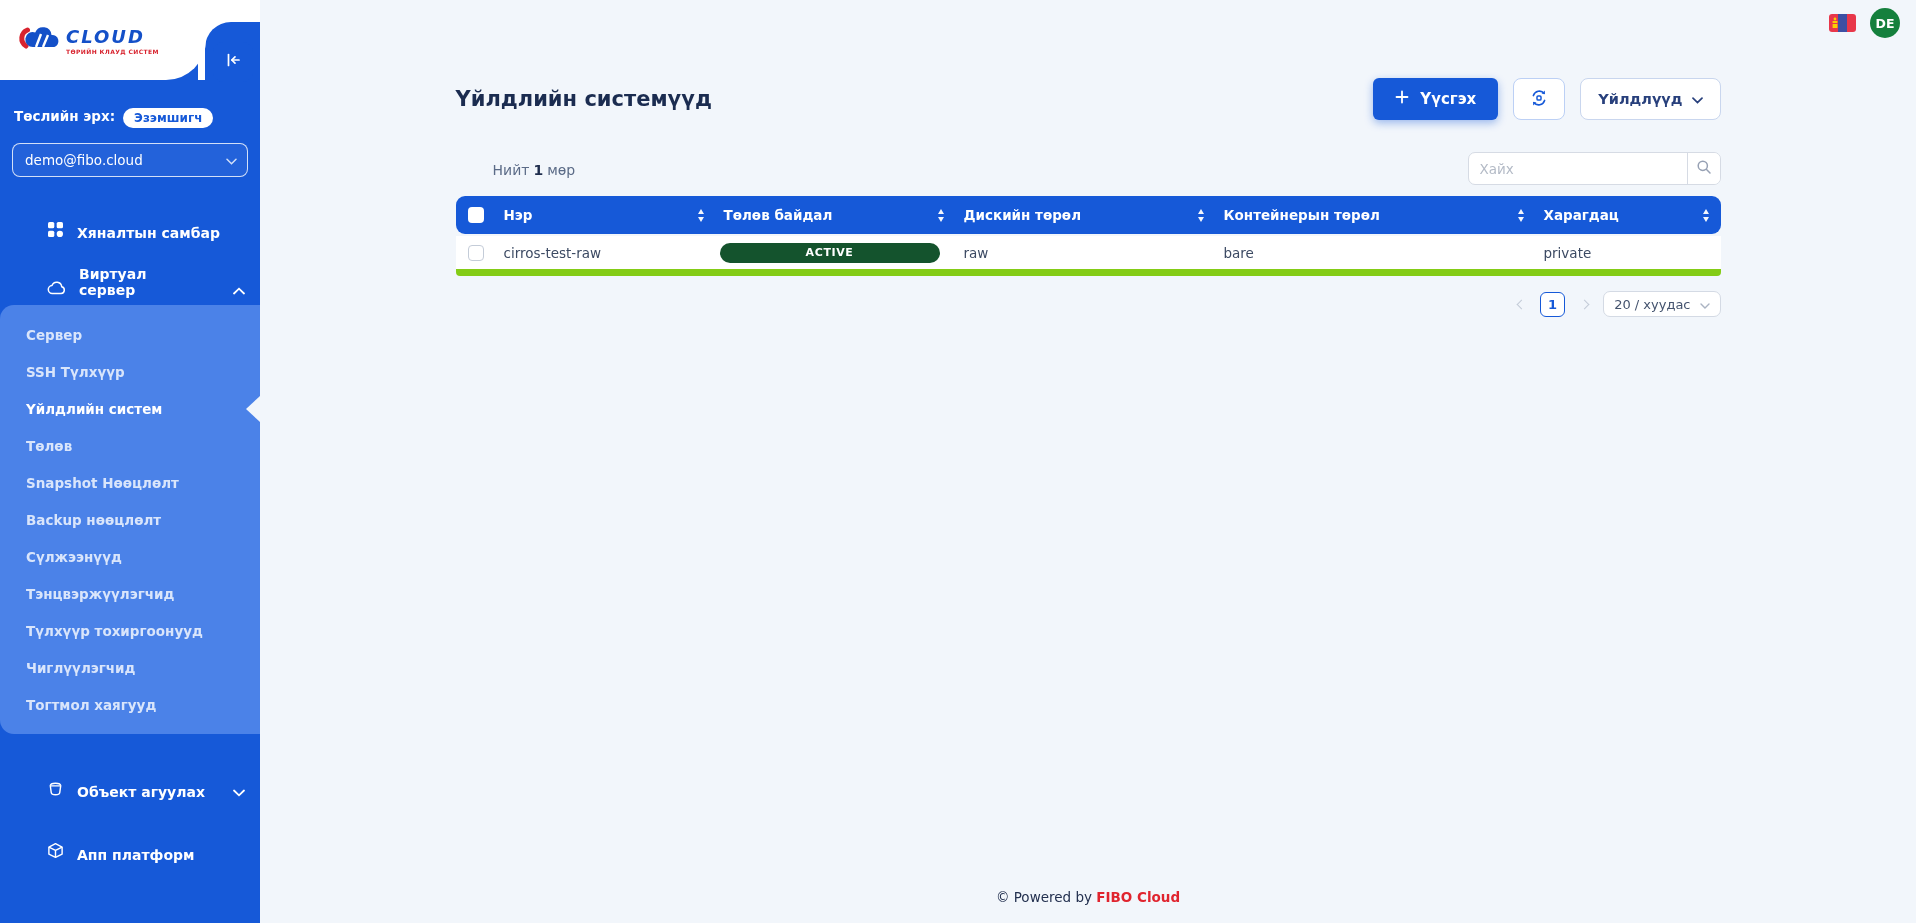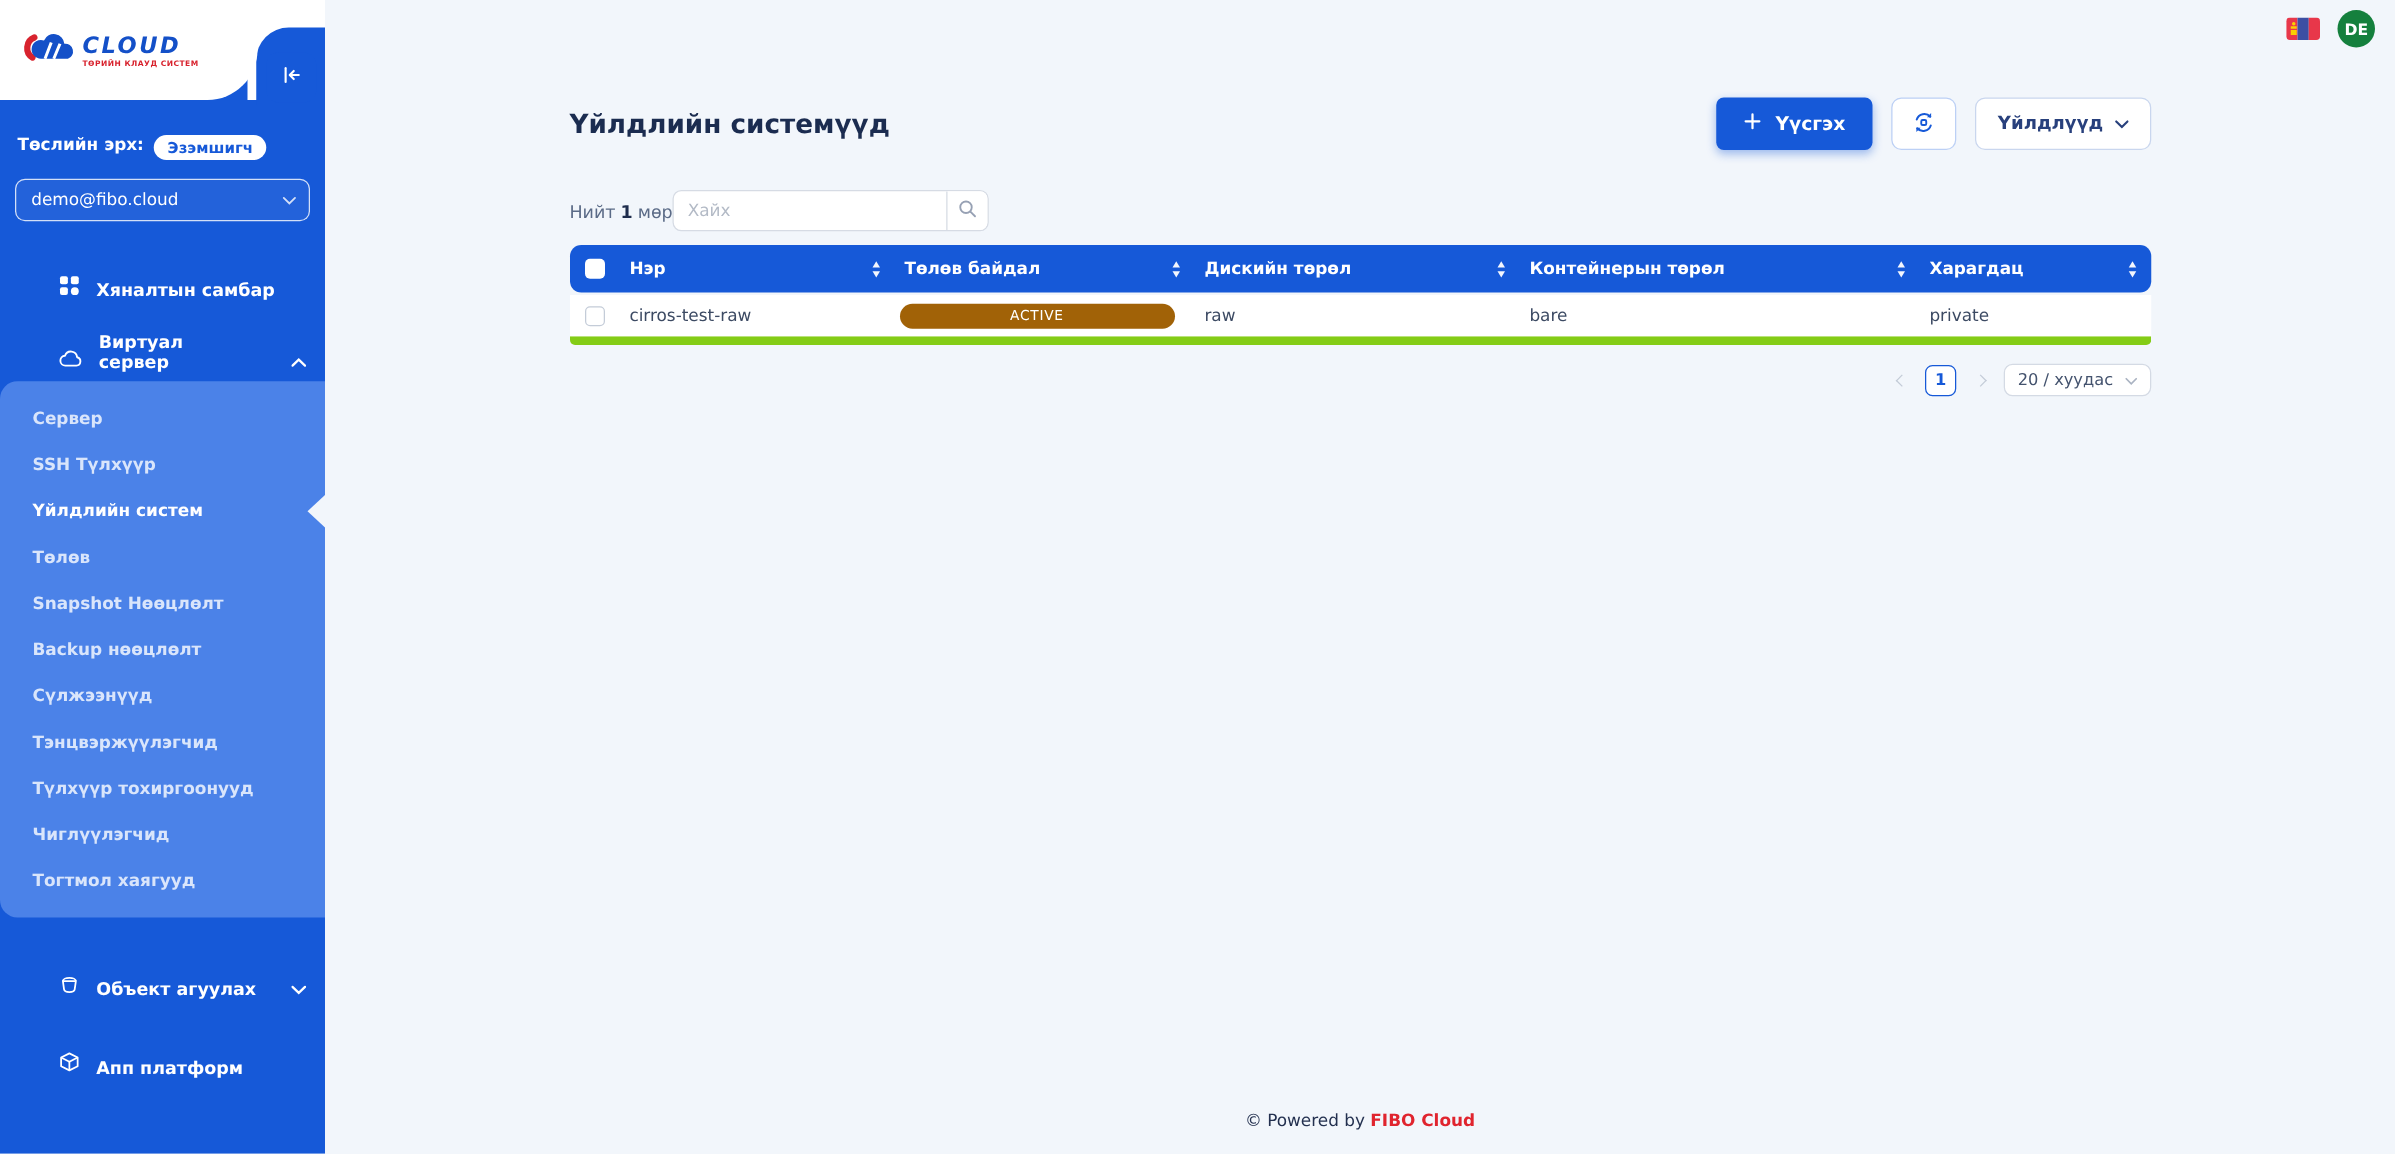--- a/index.html
+++ b/index.html
@@ -52,21 +52,21 @@
   .page-title { font-size:21px; font-weight:700; color:#1b2c50; }
   .header-buttons { display:flex; align-items:center; gap:15px; }
   .btn-primary { height:42px; padding:0 22px; background:#1659d8; color:#fff; border:none; border-radius:6px;
     font-size:15px; font-weight:700; display:flex; align-items:center; gap:11px; cursor:pointer;
     box-shadow:0 3px 8px rgba(22,89,216,.4); font-family:inherit; }
   .btn-icon { width:52px; height:42px; background:#fff; border:1px solid #bcd0f5; border-radius:8px;
     display:flex; align-items:center; justify-content:center; cursor:pointer; }
   .btn-outline { height:42px; padding:0 17px; background:#fff; border:1px solid #c9d6ee; border-radius:8px;
     color:#28407c; font-size:14.5px; font-weight:700; display:flex; align-items:center; gap:9px;
     cursor:pointer; font-family:inherit; }
-  .meta-row { display:flex; align-items:flex-end; margin-top:32px; }
+  .meta-row { display:flex; align-items:flex-end; justify-content:space-between; margin-top:32px;margin-left:37px; }
   .total-text { font-size:14px; color:#5b6b87; padding-bottom:7px; }
   .total-text b { color:#1f2d4d; font-weight:700; margin:0 4px; }
   .search-group { display:flex; height:33px; width:253px; background:#fff; border:1px solid #d6dbe4;
     border-radius:7px; overflow:hidden; }
   .search-group input { border:none; flex:1; min-width:0; padding:0 11px; font-size:13.5px; color:#333;
     outline:none; font-family:inherit; background:transparent; }
   .search-group input::placeholder { color:#b3bac6; }
   .search-btn { width:33px; border:none; border-left:1px solid #d6dbe4; background:#fff; display:flex;
     align-items:center; justify-content:center; cursor:pointer; }
   .table { margin-top:11px; }
@@ -78,21 +78,21 @@
   .caret-up { width:0; height:0; border-left:3.5px solid transparent; border-right:3.5px solid transparent;
     border-bottom:5px solid rgba(255,255,255,.95); }
   .caret-down { width:0; height:0; border-left:3.5px solid transparent; border-right:3.5px solid transparent;
     border-top:5px solid rgba(255,255,255,.95); }
   .trow { background:#fff; height:40px; font-size:13.5px; color:#3c4a63; border-radius:0 0 4px 4px;
     margin-top:2px; border-bottom:7px solid #84cc16; }
   .td { padding-left:8px; }
   .checkbox { width:16px; height:16px; border:1.5px solid #c4ccd8; border-radius:4px; background:#fff;
     margin:0 auto; cursor:pointer; }
   .checkbox.header-cb { border:none; background:#fff; width:16px; height:16px; }
-  .badge { background:#a16207; color:#fff; font-size:11px; font-weight:400; letter-spacing:.6px;
+  .badge { background:#14532d; color:#fff; font-size:11px; font-weight:700; letter-spacing:.6px;
     border-radius:10px; height:20px; display:flex; align-items:center; justify-content:center;
     margin:0 16px 0 4px; }
   .pagination { display:flex; justify-content:flex-end; align-items:center; gap:9px; margin-top:15px; }
   .pg-arrow { width:20px; height:20px; display:flex; align-items:center; justify-content:center; cursor:pointer; }
   .chev { width:7px; height:7px; border-left:1.6px solid #c3cbd7; border-bottom:1.6px solid #c3cbd7; }
   .chev.left { transform:rotate(45deg); } .chev.right { transform:rotate(-135deg); }
   .pg-page { width:25px; height:25px; border:1px solid #1659d8; color:#1659d8; border-radius:6px;
     background:#fff; font-size:13px; font-weight:600; display:flex; align-items:center;
     justify-content:center; cursor:pointer; }
   .pg-size { height:26px; border:1px solid #d4dae4; border-radius:7px; background:#fff; color:#44536e;

